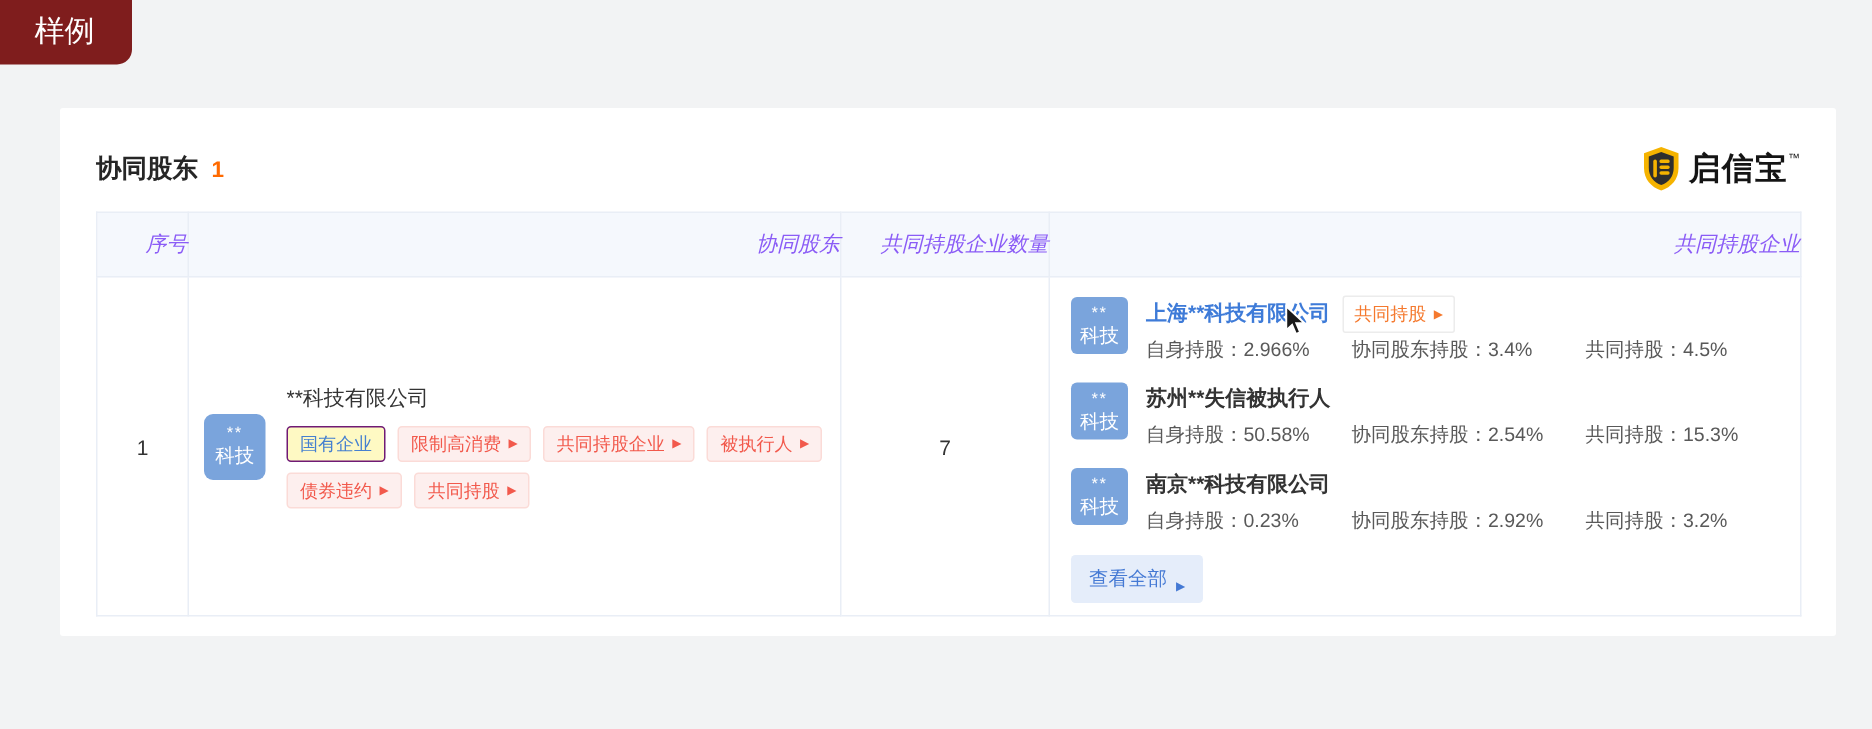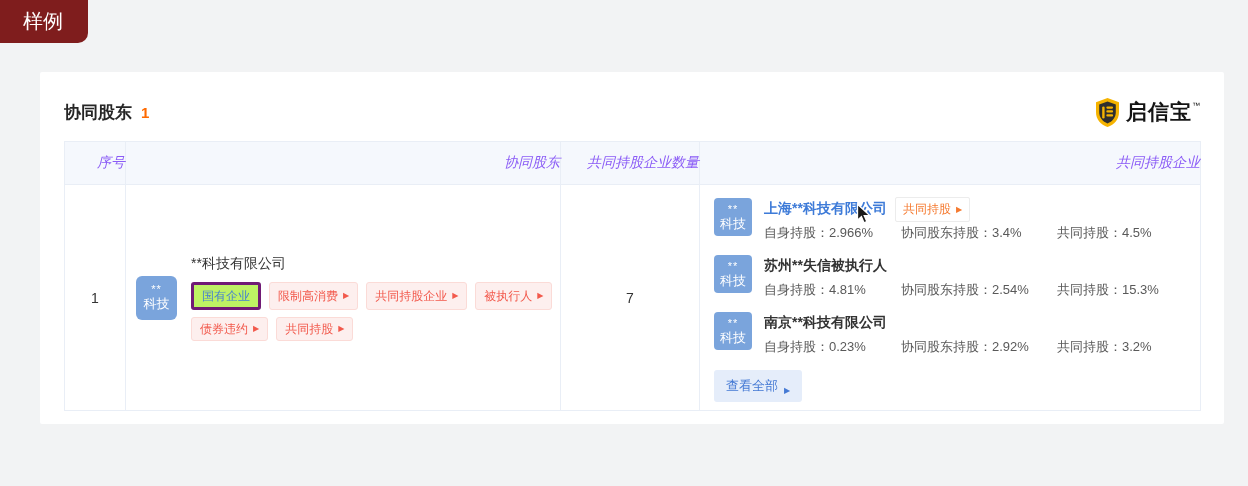--- a/index.html
+++ b/index.html
@@ -65,21 +65,21 @@
   .avatar-sm{ width:38px; height:38px; border-radius:4px; }
   .sh-info{ margin-left:14px; flex:1; min-width:0; }
   .sh-name{ font-size:14px; color:#333; margin-bottom:9px; }
   .sh-tags{ display:flex; flex-wrap:wrap; gap:7px 8px; max-width:372px; }
   .tag{
     display:inline-flex; align-items:center; gap:5px;
     font-size:12px; line-height:1; padding:5px 8px; border-radius:3px;
     white-space:nowrap; cursor:pointer;
   }
   .tag .arr{ font-size:8px; line-height:1; }
-  .tag-blue{ background:#bef264; color:#4680d0; border:3px solid #701a75; cursor:default; }
+  .tag-blue{ background:#fef9c3; color:#4680d0; border:1px solid #701a75; cursor:default; }
   .tag-red{ background:#fdefee; color:#f2594c; border:1px solid #fbdbd7; }
 
   
   td.cell-companies{ vertical-align:top; padding:13px 10px 8px 14px; }
   .company{ display:flex; margin-bottom:13px; }
   .c-info{ margin-left:12px; }
   .c-name-row{ display:flex; align-items:center; height:22px; margin-bottom:4px; }
   .c-name{ font-size:14px; font-weight:700; color:#333; }
   .c-name.link{ color:#3e7bd8; cursor:pointer; }
   .c-tag{
@@ -216,21 +216,21 @@
           <div class="company">
             <div class="avatar avatar-sm">
               <span class="stars">**</span>
               <span class="word">科技</span>
             </div>
             <div class="c-info">
               <div class="c-name-row">
                 <span class="c-name">苏州**失信被执行人</span>
               </div>
               <div class="c-stats">
-                <span class="stat s0"><span>自身持股：</span><span>4.81%</span></span>
+                <span class="stat s0"><span>自身持股：</span><span>50.58%</span></span>
                 <span class="stat s1"><span>协同股东持股：</span><span>2.54%</span></span>
                 <span class="stat s2"><span>共同持股：</span><span>15.3%</span></span>
               </div>
             </div>
           </div>
 
           <div class="company">
             <div class="avatar avatar-sm">
               <span class="stars">**</span>
               <span class="word">科技</span>

